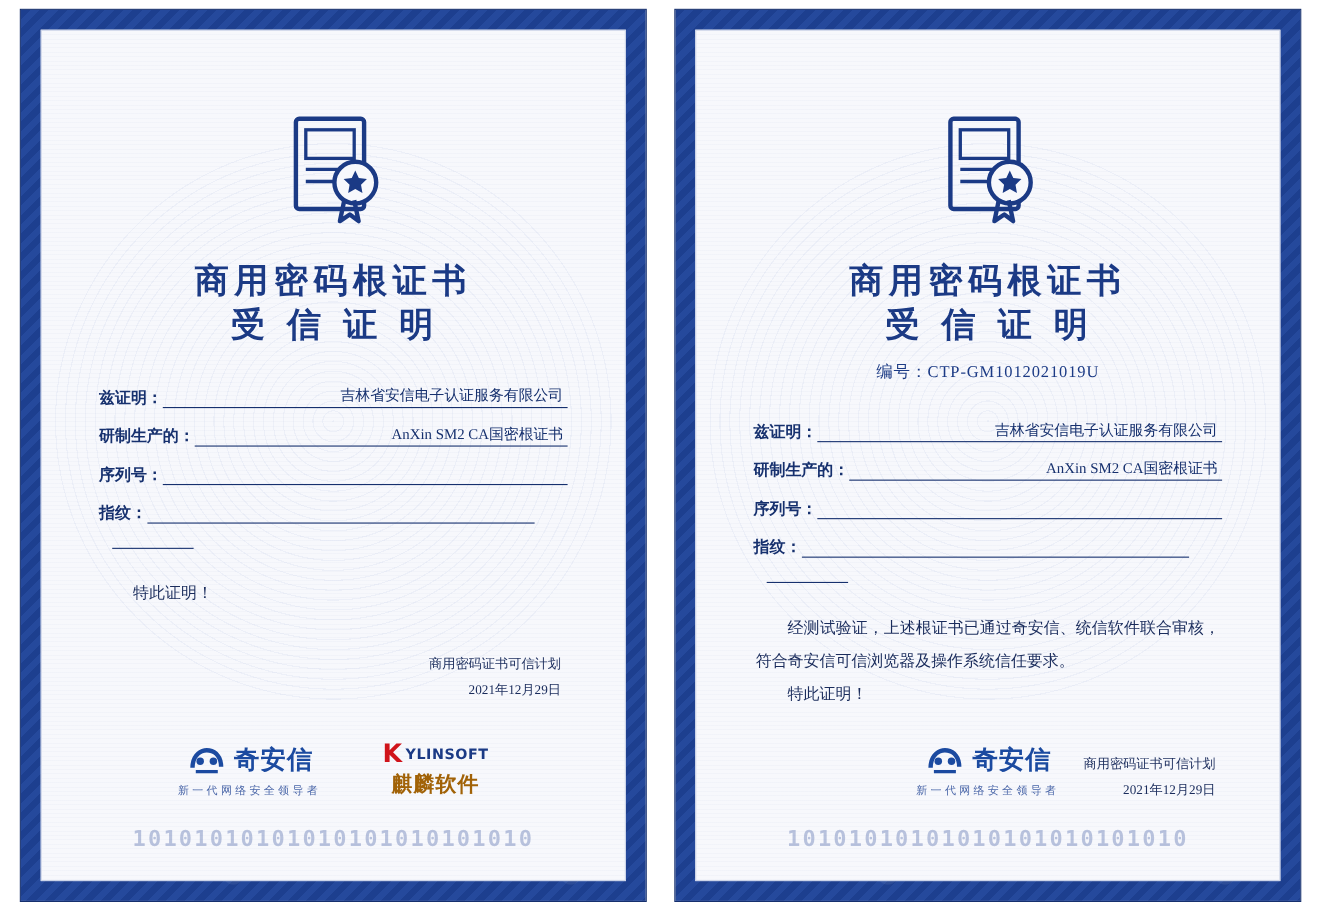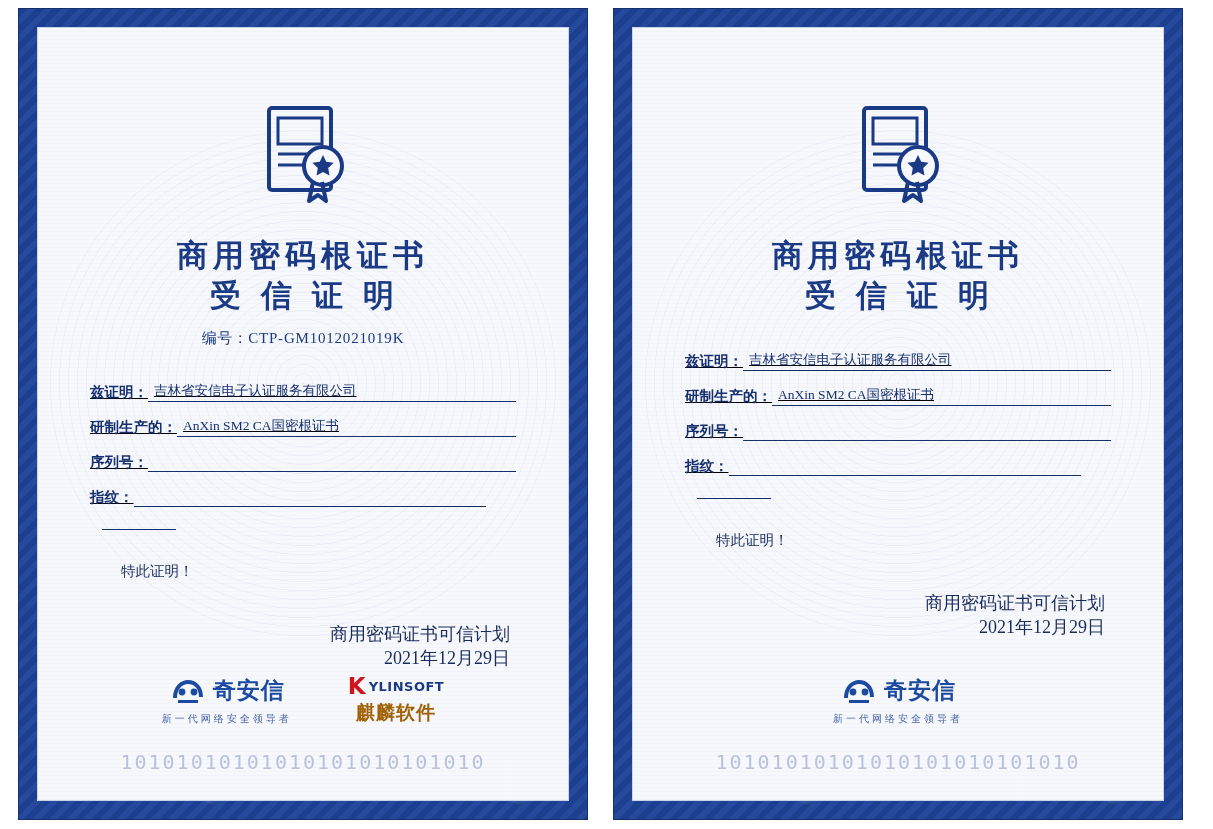--- a/index.html
+++ b/index.html
@@ -132,21 +132,20 @@
   }
   .serial-line .serial-value {
     font-family: "Liberation Serif", serif;
     letter-spacing: .8px;
   }
 
   
   .fields {
     margin-top: 34px;
     padding: 0 12px;
-    text-decoration: underline;
   }
   .field-row {
     display: flex;
     align-items: flex-end;
     margin-bottom: 15px;
     color: #16306e;
     font-size: 14.5px;
   }
   .field-label {
     white-space: nowrap;
@@ -155,20 +154,21 @@
   }
   .field-value {
     flex: 1;
     border-bottom: 1px solid #16306e;
     padding: 0 4px 2px 6px;
     font-size: 13.5px;
     line-height: 17px;
     min-height: 17px;
     white-space: nowrap;
     overflow: hidden;
+    text-align: right;
   }
   .field-value.blank { color: transparent; }
   .field-row.fingerprint .field-value { max-width: 342px; }
   .extra-rule {
     width: 74px;
     height: 0;
     border-bottom: 1px solid #16306e;
     margin: 22px 0 0 12px;
   }
 
@@ -183,21 +183,21 @@
   }
   .body-text p { margin: 0; }
   .body-text p.indent { text-indent: 2em; }
 
   
   .sign-block {
     margin-top: 36px;
     padding-right: 18px;
     text-align: right;
     color: #1a2c5c;
-    font-size: 18px;
+    font-size: 12px;
     line-height: 24px;
   }
 
   
   .logo-row {
     position: absolute;
     left: 0;
     right: 0;
     bottom: 74px;
     display: flex;
@@ -286,21 +286,21 @@
     right: 0;
     bottom: 26px;
     text-align: center;
     color: rgba(40,70,150,.30);
     font-size: 20px;
     font-family: "DejaVu Sans Mono", "Liberation Mono", monospace;
     letter-spacing: 2px;
     white-space: nowrap;
     overflow: hidden;
     z-index: 3;
-    font-weight: normal;
+    font-weight: bold;
   }
 </style>
 </head>
 <body>
 
 <div class="stage">
 
   <div class="cert">
     <div class="cert-inner">
       <div class="content">
@@ -315,23 +315,20 @@
             <path d="M76 57 l3.2 6.8 7.4 1 -5.4 5.2 1.3 7.4 -6.5 -3.5 -6.5 3.5 1.3 -7.4 -5.4 -5.2 7.4 -1 Z" fill="#1b3a85"></path>
             <path d="M66 84 l-4 19 9 -6 8 6 -4 -19" fill="none" stroke="#1b3a85" stroke-width="4" stroke-linejoin="round"></path>
           </svg>
         </div>
 
         <div class="title-block">
           <div class="title-main">商用密码根证书</div>
           <div class="title-sub">受信证明</div>
         </div>
 
-        <div class="serial-line">
-          <span>编号：</span><span class="serial-value">CTP-GM1012021019K</span>
-        </div>
 
         <div class="fields">
           <div class="field-row">
             <span class="field-label">兹证明：</span>
             <span class="field-value">吉林省安信电子认证服务有限公司</span>
           </div>
           <div class="field-row">
             <span class="field-label">研制生产的：</span>
             <span class="field-value">AnXin SM2 CA国密根证书</span>
           </div>
@@ -399,20 +396,23 @@
             <path d="M76 57 l3.2 6.8 7.4 1 -5.4 5.2 1.3 7.4 -6.5 -3.5 -6.5 3.5 1.3 -7.4 -5.4 -5.2 7.4 -1 Z" fill="#1b3a85"></path>
             <path d="M66 84 l-4 19 9 -6 8 6 -4 -19" fill="none" stroke="#1b3a85" stroke-width="4" stroke-linejoin="round"></path>
           </svg>
         </div>
 
         <div class="title-block">
           <div class="title-main">商用密码根证书</div>
           <div class="title-sub">受信证明</div>
         </div>
 
+        <div class="serial-line">
+          <span>编号：</span><span class="serial-value">CTP-GM1012021019U</span>
+        </div>
 
         <div class="fields">
           <div class="field-row">
             <span class="field-label">兹证明：</span>
             <span class="field-value">吉林省安信电子认证服务有限公司</span>
           </div>
           <div class="field-row">
             <span class="field-label">研制生产的：</span>
             <span class="field-value">AnXin SM2 CA国密根证书</span>
           </div>
@@ -421,20 +421,21 @@
             <span class="field-value blank"></span>
           </div>
           <div class="field-row fingerprint">
             <span class="field-label">指纹：</span>
             <span class="field-value blank"></span>
           </div>
           <div class="extra-rule"></div>
         </div>
 
         <div class="body-text">
+          <p class="indent">经测试验证，上述根证书已通过奇安信、统信软件联合审核，符合奇安信可信浏览器及操作系统信任要求。</p>
           <p class="indent">特此证明！</p>
         </div>
 
         <div class="sign-block">
           <div>商用密码证书可信计划</div>
           <div>2021年12月29日</div>
         </div>
       </div>
 
       <div class="logo-row">

